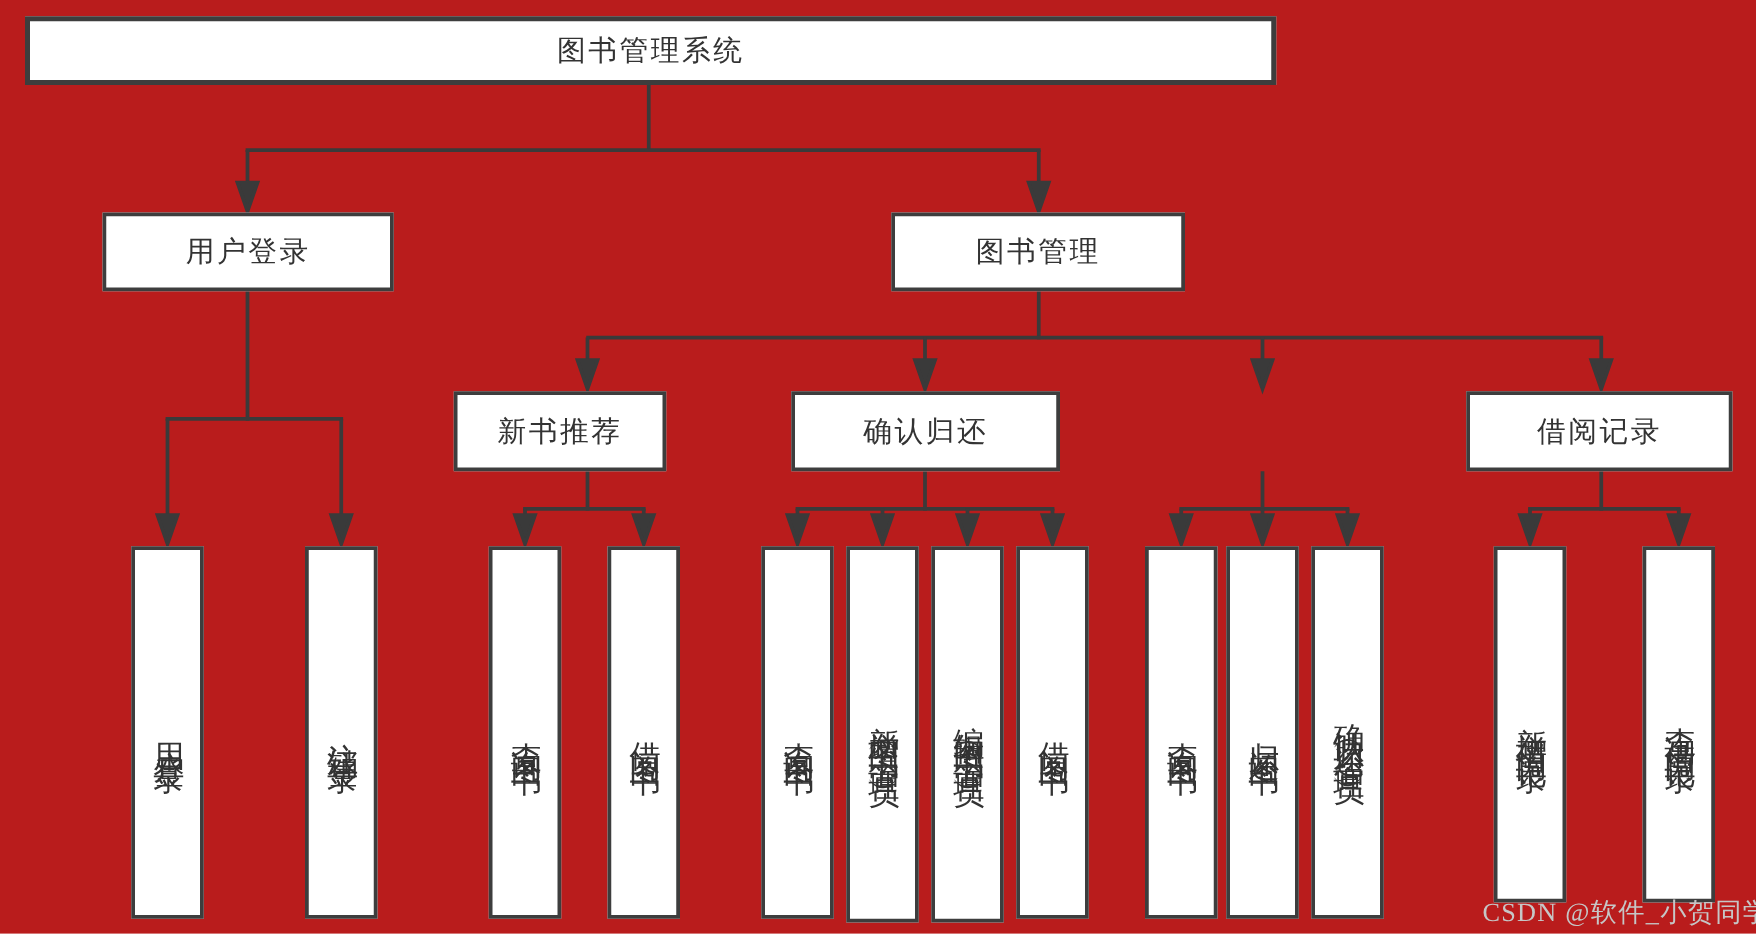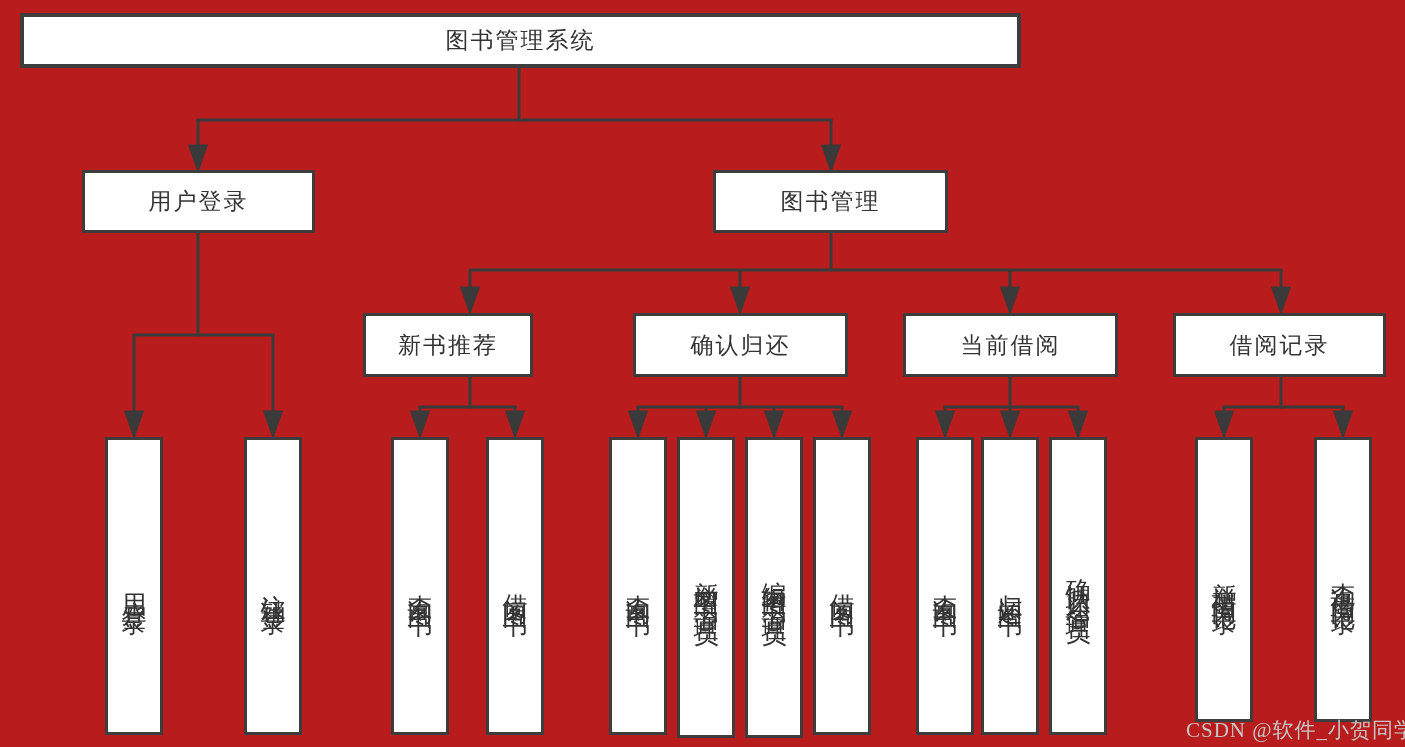--- a/index.html
+++ b/index.html
@@ -136,23 +136,20 @@
   <div class="box" style="left:713px;top:170px;width:235px;height:63px">
     <span>图书管理</span>
   </div>
 
   <div class="box" style="left:363px;top:313px;width:170px;height:64px">
     <span>新书推荐</span>
   </div>
   <div class="box" style="left:633px;top:313px;width:215px;height:64px">
     <span>确认归还</span>
   </div>
-  <div class="box" style="left:903px;top:313px;width:215px;height:64px">
-    <span>当前借阅</span>
-  </div>
   <div class="box" style="left:1173px;top:313px;width:213px;height:64px">
     <span>借阅记录</span>
   </div>
 
   <div class="box leaf" style="left:105px;top:437px;width:58px;height:298px">
     <span class="vtxt">用户登录</span>
   </div>
   <div class="box leaf" style="left:244px;top:437px;width:58px;height:298px">
     <span class="vtxt">注销登录</span>
   </div>

